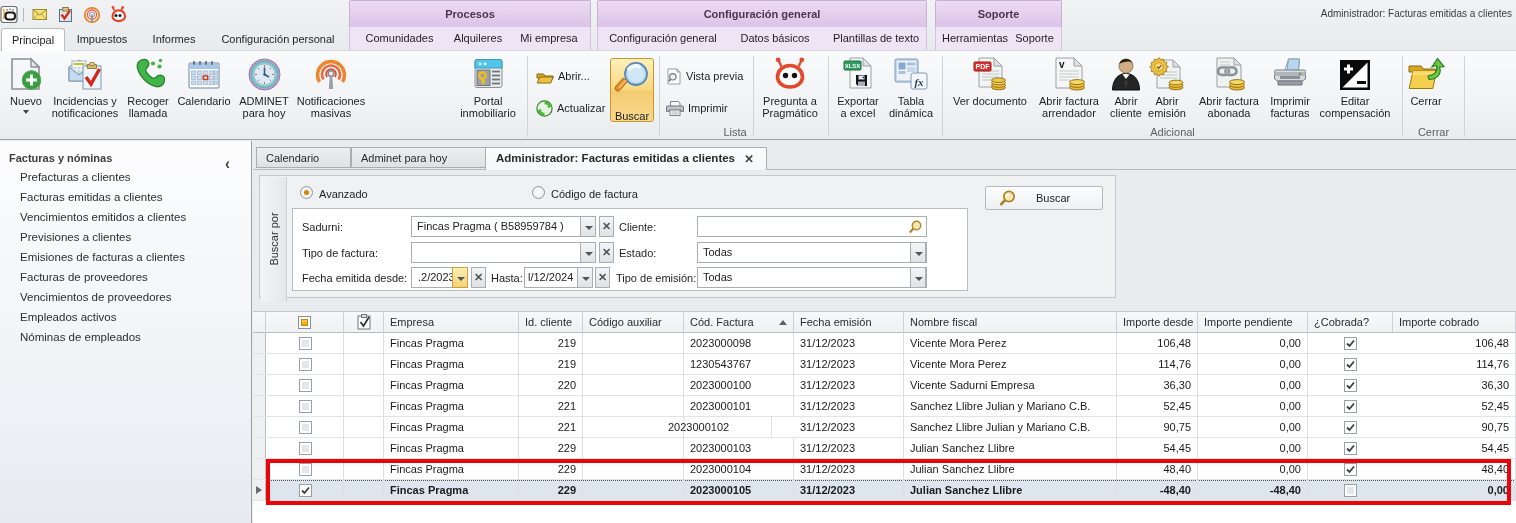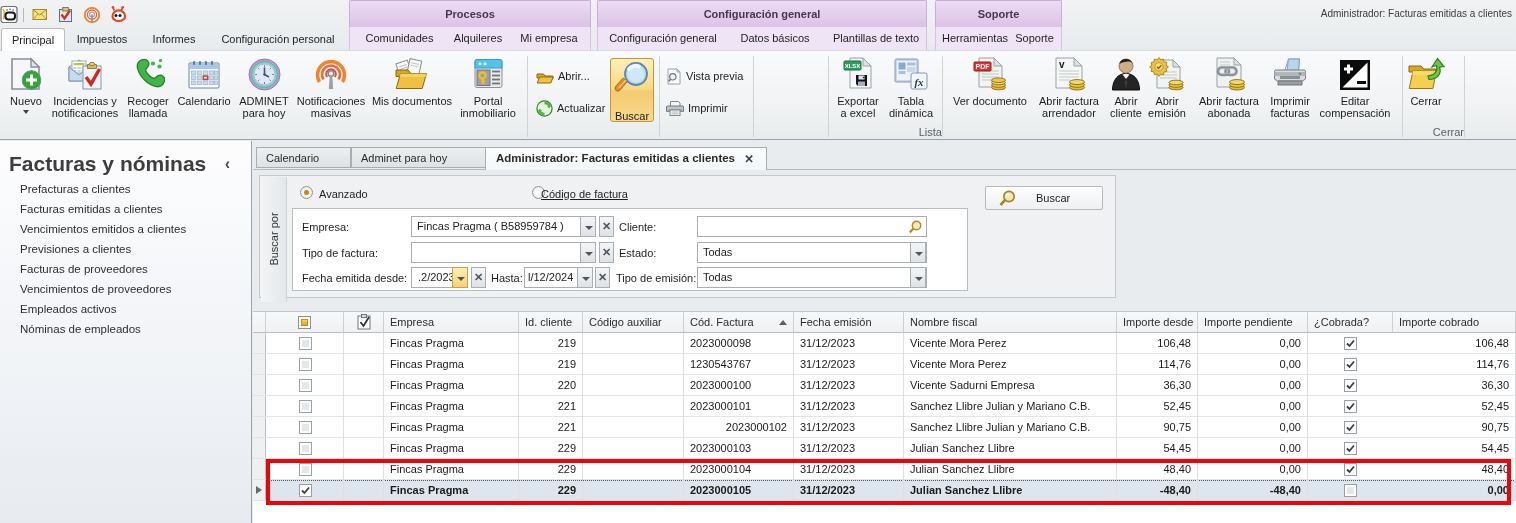--- a/index.html
+++ b/index.html
@@ -21,26 +21,26 @@
 .maintab { position:absolute; top:28px; height:23px; line-height:22px; font-size:11px; color:#1e1e1e; text-align:center; }
 #tab-principal { background:#fff; border:1px solid #b9bdc0; border-bottom:none; border-radius:3px 3px 0 0; z-index:3; }
 
 
 #ribbon { left:0; top:50px; width:1516px; height:90px; background:linear-gradient(#f9fafb 0%, #f1f3f4 60%, #e9eced 100%); border-top:1px solid #d7dadd; border-bottom:1px solid #9aa1a8; }
 .rsep { position:absolute; top:5px; height:81px; width:1px; background:#cfd3d6; }
 .bigbtn { position:absolute; top:2px; text-align:center; font-size:11px; color:#1e1e1e; }
 .bigbtn .bicon { height:38px; display:flex; align-items:flex-end; justify-content:center; }
 .bigbtn .blabel { margin-top:4px; line-height:12px; }
 .smallbtn { position:absolute; height:22px; font-size:11px; color:#1e1e1e; display:flex; align-items:center; gap:4px; }
-.grouplabel { position:absolute; top:74px; height:15px; font-size:11px; color:#5a6066; text-align:right; line-height:14px; }
+.grouplabel { position:absolute; top:74px; height:15px; font-size:11px; color:#5a6066; text-align:center; line-height:14px; }
 #buscar-big { position:absolute; left:610px; top:7px; width:44px; height:64px; background:linear-gradient(#fdf0b9,#f8d982 48%,#f4cb70 52%,#f7d98d); border:1px solid #c9962e; border-radius:3px; text-align:center; font-size:11px; }
 
 
 #sidebar { left:0; top:141px; width:252px; height:382px; background:linear-gradient(#fdfdfe,#eef1f5 70%,#e7ebf0); border-right:1.5px solid #9aa1a8; }
-#sidebar h1 { font-size:21px; font-weight:bold; color:#3d3d3d; padding:11px 1px 0 9px; letter-spacing:0; }
+#sidebar h1 { font-size:11px; font-weight:bold; color:#3d3d3d; padding:11px 1px 0 9px; letter-spacing:0; }
 #sidebar .collapse { position:absolute; top:13px; right:21px; color:#3c4248; font-size:15px; font-weight:bold; transform:scaleY(1.1); }
 #sidebar ul { list-style:none; margin-top:3px; }
 #sidebar li { font-size:11.5px; color:#2e2e2e; padding:0 0 0 20px; height:20px; line-height:20px; }
 
 
 #main { left:253px; top:141px; width:1263px; height:382px; background:#e9ecef; }
 
 
 .doctab { position:absolute; top:6px; height:21px; line-height:20px; font-size:11px; color:#2a2a2a; background:linear-gradient(#eceeef,#dfe2e4); border:1px solid #a8adb2; text-align:left; padding-left:9px; }
 #doctab-active { background:linear-gradient(#fcfdfd,#f4f6f7); border-bottom:none; height:23px; font-weight:bold; font-size:11.5px; z-index:2; padding-left:10px; }
@@ -131,20 +131,21 @@
 
 <div id="ribbon" class="abs">
   <div class="rsep" style="left:527px"></div>
   <div class="rsep" style="left:659px"></div>
   <div class="rsep" style="left:753px"></div>
   <div class="rsep" style="left:828px"></div>
   <div class="rsep" style="left:942px"></div>
   <div class="rsep" style="left:1402px"></div>
   <div class="rsep" style="left:1464px"></div>
   <div class="grouplabel" style="left:528px; width:414px;">Lista</div>
+  <div class="grouplabel" style="left:943px; width:459px;">Adicional</div>
   <div class="grouplabel" style="left:1403px; width:61px;">Cerrar</div>
 
   <div class="bigbtn" style="left:-2px; width:56px;">
       <div class="bicon">
     <svg width="32" height="34">
           <path d="M2 2 h19 l8 8 v22 h-27 Z" fill="#f6f7fa" stroke="#8a9095" stroke-width="1.6"></path>
           <path d="M21 2 l8 8 h-8 Z" fill="#e4e7ea" stroke="#8a9095" stroke-width="1.4"></path>
           <circle cx="21.5" cy="23" r="9" fill="#36a33e" stroke="#1e7a28" stroke-width="1.4"></circle>
           <circle cx="21.5" cy="23" r="9" fill="none" stroke="#7cc980" stroke-width="1" opacity="0.7"></circle>
           <path d="M21.5 17.5 v11 M16 23 h11" stroke="#fff" stroke-width="3"></path>
@@ -252,45 +253,20 @@
           <path d="M5.5 25 a13.5 13.5 0 1 1 23 0" fill="none" stroke="#f08428" stroke-width="3.4"></path>
           <path d="M9.5 22.5 a9 9 0 1 1 15 0" fill="none" stroke="#ee6a3c" stroke-width="2.6"></path>
           <path d="M13.2 20 a4.8 4.8 0 1 1 7.6 0" fill="none" stroke="#e84c34" stroke-width="2"></path>
           <circle cx="17" cy="16.5" r="2.8" fill="#eef0f2" stroke="#888e94" stroke-width="1.7"></circle>
           <path d="M15.8 19 h2.4 l1 13 h-4.4 Z" fill="#9aa0a6"></path>
         </svg>
   </div>
       <div class="blabel">Notificaciones<br>masivas</div>
     </div>
 
-  <div class="bigbtn" style="left:370px; width:84px;">
-      <div class="bicon">
-    <svg width="40" height="34">
-          <g transform="rotate(-18 14 12)">
-            <rect x="6" y="4" width="12" height="15" fill="#fdfdfd" stroke="#8a9095"></rect>
-            <g stroke="#b8bdc2">
-              <line x1="8" y1="8" x2="16" y2="8"></line>
-              <line x1="8" y1="10.5" x2="16" y2="10.5"></line>
-              <line x1="8" y1="13" x2="16" y2="13"></line>
-            </g>
-          </g>
-          <g transform="rotate(12 24 12)">
-            <rect x="16" y="3" width="12" height="15" fill="#f8f8f6" stroke="#8a9095"></rect>
-            <g stroke="#c4c8cc">
-              <line x1="18" y1="7" x2="26" y2="7"></line>
-              <line x1="18" y1="9.5" x2="26" y2="9.5"></line>
-            </g>
-          </g>
-          <path d="M4 13 h12 l3 3.5 h14 v3 h-29 Z" fill="#daa520" stroke="#8a6a10"></path>
-          <path d="M4.2 31.5 L8.5 16.5 h26 l-4.3 15 Z" fill="#f0c040" stroke="#8a6a10"></path>
-          <path d="M8.5 16.5 h26 l-1 3.5 h-26 Z" fill="#f6d468" opacity="0.8"></path>
-        </svg>
-  </div>
-      <div class="blabel">Mis documentos</div>
-    </div>
 
   <div class="bigbtn" style="left:456px; width:64px;">
       <div class="bicon">
     <svg width="32" height="33">
           <rect x="3" y="1.5" width="27" height="28" rx="2" fill="#e8eaec" stroke="#8a9095"></rect>
           <path d="M3 10 h27 V3.5 a2 2 0 0 0 -2 -2 h-23 a2 2 0 0 0 -2 2 Z" fill="#52c4ea" stroke="#3a9cc0"></path>
           <circle cx="8" cy="5.8" r="1.5" fill="#d8f2fc"></circle>
           <circle cx="13" cy="5.8" r="1.5" fill="#d8f2fc"></circle>
           <g stroke="#70767c" stroke-width="1.8">
             <line x1="20" y1="13.5" x2="28" y2="13.5"></line>
@@ -351,20 +327,33 @@
         <path d="M4.5 6 V1.5 h8 l1.5 1.5 V6" fill="#f4f6f8" stroke="#80868c"></path>
         <path d="M1.5 6 h15 a1 1 0 0 1 1 1 v4.5 h-17 V7 a1 1 0 0 1 1 -1 Z" fill="#c0c5ca" stroke="#70767c"></path>
         <path d="M1 11.5 l2 -2.5 h12 l2 2.5 Z" fill="#9aa0a6"></path>
         <rect x="4" y="10" width="10" height="5.5" fill="#fafbfc" stroke="#80868c"></rect>
         <line x1="5.5" y1="12" x2="12.5" y2="12" stroke="#b0b5ba"></line>
         <line x1="5.5" y1="13.8" x2="12.5" y2="13.8" stroke="#b0b5ba"></line>
       </svg>
     <span>Imprimir</span>
   </div>
 
+  <div class="bigbtn" style="left:753px; width:74px;">
+      <div class="bicon">
+    <svg width="40" height="35">
+          <path d="M7.5 21 a12.5 11.5 0 0 1 25 0 a12.5 10 0 0 1 -25 0 Z" fill="#ffffff" stroke="#e4492c" stroke-width="3.6"></path>
+          <path d="M11.5 10.5 L8.5 4.5 M28.5 10.5 L31.5 4.5" stroke="#e4492c" stroke-width="2.4"></path>
+          <circle cx="8.2" cy="3.8" r="2.4" fill="#e4492c"></circle>
+          <circle cx="31.8" cy="3.8" r="2.4" fill="#e4492c"></circle>
+          <circle cx="15.5" cy="19.5" r="2.7" fill="#141414"></circle>
+          <circle cx="24.5" cy="19.5" r="2.7" fill="#141414"></circle>
+        </svg>
+  </div>
+      <div class="blabel">Pregunta a<br>Pragmático</div>
+    </div>
 
   <div class="bigbtn" style="left:834px; width:48px;">
       <div class="bicon">
     <svg width="32" height="34">
           <path d="M8 1 h13 l8 8 v22 h-21 Z" fill="#f6f8f7" stroke="#9aa0a5"></path>
           <path d="M21 1 l8 8 h-8 Z" fill="#dde4e0" stroke="#9aa0a5"></path>
           <rect x="2" y="4" width="17" height="9" rx="1" fill="#2e9e60" stroke="#1c7040"></rect>
           <text x="10.5" y="11" font-size="6" font-family="Liberation Sans" font-weight="bold" fill="#fff" text-anchor="middle">XLSX</text>
           <path d="M14 18 h11 v11 h-9 l-2 -2 Z" fill="#10141c"></path>
           <path d="M16.5 18.5 h6 v4 h-6 Z" fill="#dde2e6"></path>
@@ -541,44 +530,45 @@
 </div>
 
 <div id="sidebar" class="abs">
   <h1>Facturas y nóminas</h1>
   <div class="collapse">‹</div>
   <ul>
     <li>Prefacturas a clientes</li>
     <li>Facturas emitidas a clientes</li>
     <li>Vencimientos emitidos a clientes</li>
     <li>Previsiones a clientes</li>
+    <li>Emisiones de facturas a clientes</li>
     <li>Facturas de proveedores</li>
     <li>Vencimientos de proveedores</li>
     <li>Empleados activos</li>
     <li>Nóminas de empleados</li>
   </ul>
 </div>
 
 <div id="main" class="abs">
   <div class="doctab abs" style="left:3px; width:95px;">Calendario</div>
   <div class="doctab abs" style="left:98px; width:135px;">Adminet para hoy</div>
   <div class="doctab abs" id="doctab-active" style="left:232px; width:282px;">Administrador: Facturas emitidas a clientes<span style="position:absolute; right:12px; top:1px; font-weight:bold; color:#3c4248;">✕</span></div>
   <div class="abs" style="left:0; top:28px; width:1263px; height:1px; background:#b6bbbf;"></div>
 
   <div id="searchpanel" class="abs">
     <div id="buscarpor" class="abs">
         <span>Buscar por</span>
       </div>
     <div class="radio sel" style="left:40px; top:10px;"></div>
     <div class="flabel" style="left:59px; top:12px;">Avanzado</div>
     <div class="radio" style="left:272px; top:10px;"></div>
-    <div class="flabel" style="left:281px; top:12px;text-decoration:underline;">Código de factura</div>
+    <div class="flabel" style="left:291px; top:12px;">Código de factura</div>
     <div class="abs" style="left:32px; top:32px; width:676px; height:83px; background:#fff; border:1px solid #b9bec2;"></div>
 
-    <div class="flabel" style="left:42px; top:45px;">Empresa:</div>
+    <div class="flabel" style="left:42px; top:45px;">Sadurni:</div>
     <div class="field" style="left:151px; top:40px; width:170px; line-height:19px; padding-left:5px;">Fincas Pragma ( B58959784 )</div>
     <div class="dropbtn" style="left:320px; top:40px;"></div>
     <div class="xbtn" style="left:339px; top:40px;">✕</div>
     <div class="flabel" style="left:359px; top:45px;">Cliente:</div>
     <div class="field" style="left:437px; top:40px; width:230px;">
         <svg width="15" height="15" style="position:absolute;right:3px;top:3px">
           <circle cx="8.5" cy="5.5" r="4.2" fill="#f8e8b8" stroke="#b08828" stroke-width="1.4"></circle>
           <line x1="5.4" y1="8.6" x2="1.8" y2="12.6" stroke="#b08828" stroke-width="2.2"></line>
         </svg>
       </div>
@@ -720,21 +710,21 @@
 <div class="cell" style="left:1140px; top:84px; width:123px; text-align:right;">52,45</div>
 <div class="rowline" style="left:0px; top:125px; width:1263px;"></div>
 <div class="gridcb abs" style="left:46px; top:109px;">
         <div style="position:absolute;left:2px;top:2px;width:7px;height:7px;background:#e4e7e9;"></div>
       </div>
 <div class="cell" style="left:13px; top:105px; width:78px; "></div>
 <div class="cell" style="left:91px; top:105px; width:40px; "></div>
 <div class="cell" style="left:131px; top:105px; width:135px; ">Fincas Pragma</div>
 <div class="cell" style="left:266px; top:105px; width:64px; text-align:right;">221</div>
 <div class="cell" style="left:330px; top:105px; width:101px; "></div>
-<div class="cell" style="left:431px; top:105px; width:110px;text-align:right; ">2023000102</div>
+<div class="cell" style="left:409px; top:105px; width:110px; ">2023000102</div>
 <div class="cell" style="left:541px; top:105px; width:110px; ">31/12/2023</div>
 <div class="cell" style="left:651px; top:105px; width:213px; ">Sanchez Llibre Julian y Mariano C.B.</div>
 <div class="cell" style="left:864px; top:105px; width:81px; text-align:right;">90,75</div>
 <div class="cell" style="left:945px; top:105px; width:110px; text-align:right;">0,00</div>
 <div class="gridcb abs" style="left:1091px; top:109px;">
         <svg width="9" height="9" style="position:absolute;left:1px;top:1px">
           <path d="M1 4.5 L3.5 7 L8 1.5" stroke="#3a3e42" stroke-width="1.8" fill="none"></path>
         </svg>
       </div>
 <div class="cell" style="left:1140px; top:105px; width:123px; text-align:right;">90,75</div>

